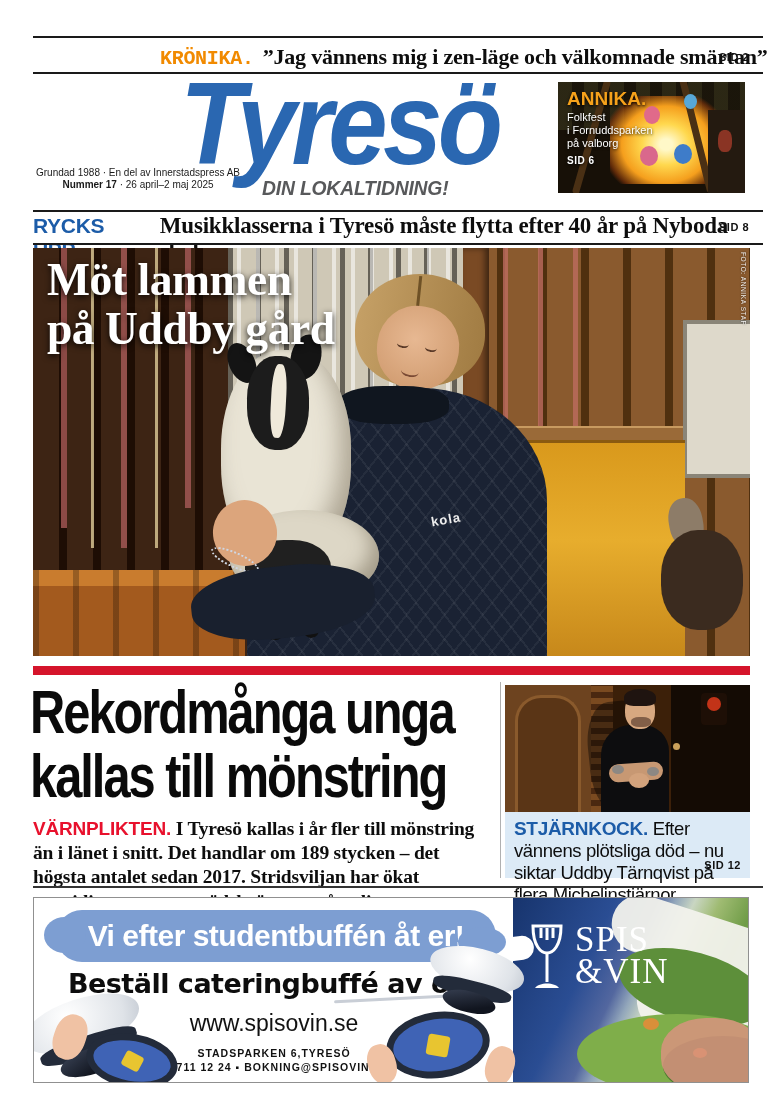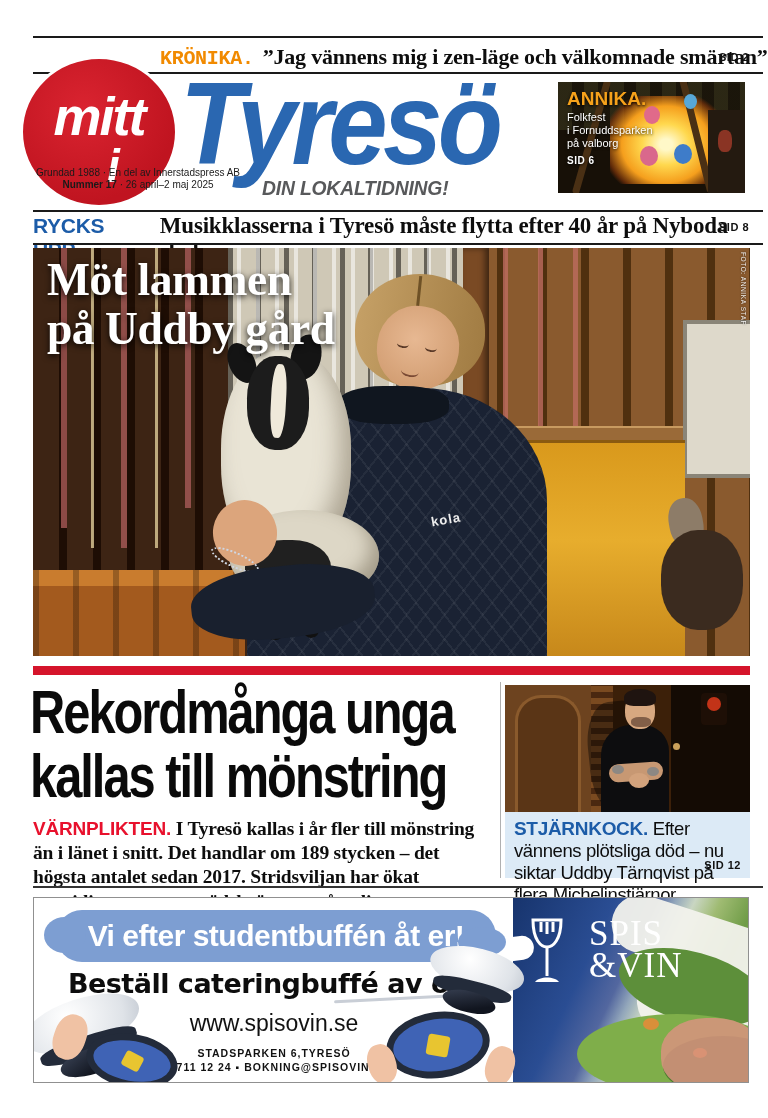--- a/index.html
+++ b/index.html
@@ -142,21 +142,21 @@
   .chef-sid{position:absolute;right:9px;bottom:6px;}
 
   
   .ad{left:33px;top:897px;width:716px;height:186px;background:#fff;border:1px solid #909090;
     box-sizing:border-box;overflow:hidden;}
   .ad-photo{left:479px;top:0;width:236px;height:184px;
     background:linear-gradient(115deg,#17346d 0%,#2a4d93 32%,#53679f 45%,#93a7bb 51%,#c9d6c2 57%,#9fbb72 65%,#6f9c47 76%,#86ad5d 86%,#d8a27e 100%);}
   .ad-plate{background:#f2f2ec;border-radius:34px;opacity:.95;}
   .ad-green{border-radius:50%;}
   .ad-pink{right:-12px;bottom:-10px;width:100px;height:74px;background:#d8937f;border-radius:45%;opacity:.85;}
-  .spis-logo{left:14px;top:20px;display:flex;gap:22px;color:#fff;}
+  .spis-logo{left:14px;top:26px;display:flex;gap:8px;color:#fff;}
   .spis-text{font-family:"Liberation Serif",serif;font-size:35px;line-height:.92;letter-spacing:1px;}
   .ad-banner{left:22px;top:12px;width:440px;height:52px;border-radius:28px;background:#7d9ed2;
     text-align:center;line-height:52px;color:#fff;font-size:30px;font-weight:bold;letter-spacing:-.5px;}
   .ad-banner:before{content:"";position:absolute;left:-12px;top:7px;width:42px;height:36px;border-radius:50%;background:#7d9ed2;}
   .ad-banner:after{content:"";position:absolute;right:-10px;bottom:5px;width:48px;height:30px;border-radius:50%;background:#7d9ed2;}
   .ad-swoosh{left:444px;top:40px;width:56px;height:24px;background:#fff;border-radius:20px;transform:rotate(-8deg);}
   .ad-grayline{left:300px;top:98px;width:170px;height:3px;background:#c9ced6;border-radius:2px;transform:rotate(-3deg);}
   .ad-sub{left:0;top:70px;width:480px;text-align:center;font-size:27px;font-weight:bold;color:#0d0d0d;
     font-family:"DejaVu Sans",sans-serif;letter-spacing:-.5px;}
   .ad-url{left:0;top:112px;width:480px;text-align:center;font-size:23px;color:#111;}
@@ -179,24 +179,20 @@
 <div class="page">
 
   <div class="abs rule" style="left:33px;top:36px;width:730px;"></div>
   <div class="abs kronika-row">
     <span class="kicker-orange">KRÖNIKA.</span>
     <span class="kronika-quote">”Jag vännens mig i zen-läge och välkomnade smärtan”</span>
   </div>
   <div class="abs sid" style="left:712px;top:51px;">SID 2</div>
   <div class="abs rule" style="left:33px;top:72px;width:730px;"></div>
 
-  <div class="abs logo-circle">
-    <div class="abs logo-mitt">mitt</div>
-    <div class="abs logo-i">i</div>
-  </div>
   <div class="abs founded">
     <div>Grundad 1988 · En del av Innerstadspress AB</div>
     <div><b>Nummer 17</b><span> · 26 april–2 maj 2025</span></div>
   </div>
   <div class="abs paper-title">Tyresö</div>
   <div class="abs tagline">DIN LOKALTIDNING!</div>
 
   <div class="abs eldshow">
     <div class="abs eld-trees"></div>
     <div class="abs eld-fire"></div>

